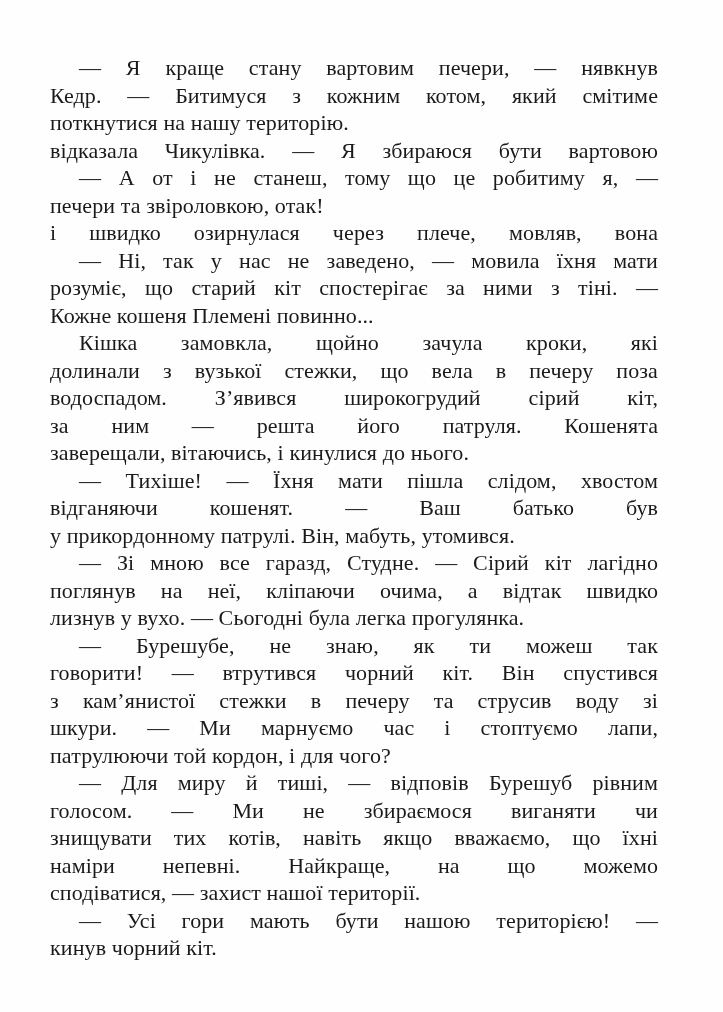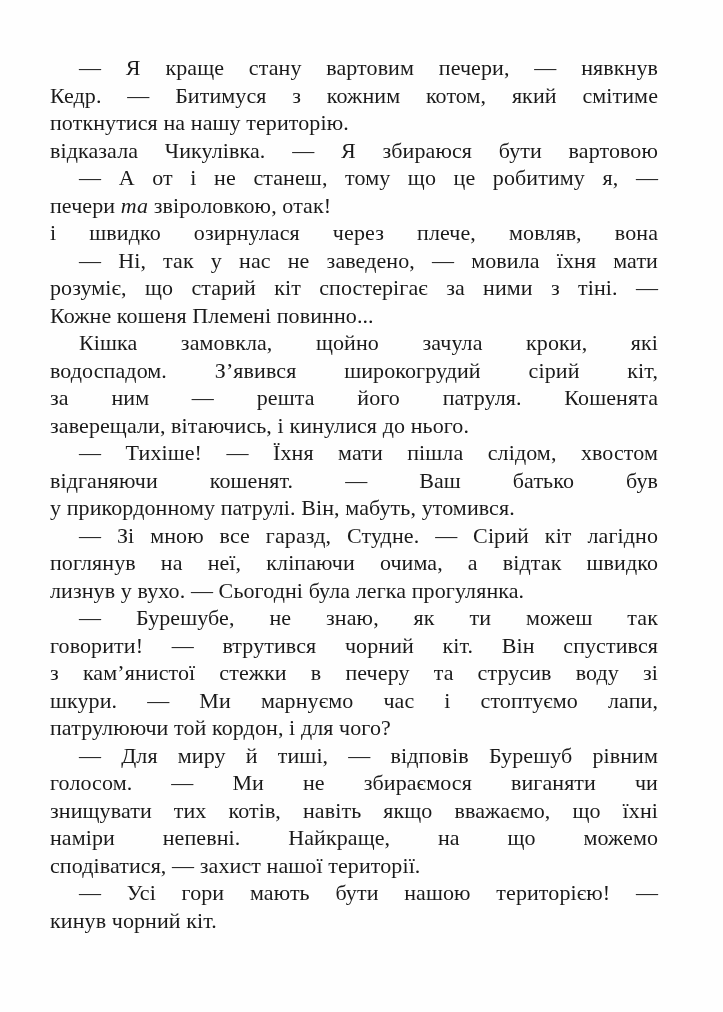--- a/index.html
+++ b/index.html
@@ -34,21 +34,20 @@
     height: 27.5px;
     white-space: normal;
   }
   .line.first {
     text-indent: 29px;
   }
   .line.last {
     text-align-last: left;
   }
   .italic {
-    font-style: italic;
   }
 </style>
 </head>
 <body>
 
 <div class="page" style="background: rgb(254, 254, 254);">
   <div class="text-column" id="text-column" style="color: rgb(26, 26, 26);">
       <div class="paragraph">
         <div class="line first"><span>— Я краще стану вартовим печери, — нявкнув</span></div>
         <div class="line"><span>Кедр. — Битимуся з кожним котом, який смітиме</span></div>
@@ -60,20 +59,21 @@
         <div class="line last"><span>печери </span><span class="italic">та</span><span> звіроловкою, отак!</span></div>
       </div>
       <div class="paragraph">
         <div class="line"><span>і швидко озирнулася через плече, мовляв, вона</span></div>
         <div class="line first"><span>— Ні, так у нас не заведено, — мовила їхня мати</span></div>
         <div class="line"><span>розуміє, що старий кіт спостерігає за ними з тіні. —</span></div>
         <div class="line last"><span>Кожне кошеня Племені повинно...</span></div>
       </div>
       <div class="paragraph">
         <div class="line first"><span>Кішка замовкла, щойно зачула кроки, які</span></div>
+        <div class="line"><span>долинали з вузької стежки, що вела в печеру поза</span></div>
         <div class="line"><span>водоспадом. З’явився широкогрудий сірий кіт,</span></div>
         <div class="line"><span>за ним — решта його патруля. Кошенята</span></div>
         <div class="line last"><span>заверещали, вітаючись, і кинулися до нього.</span></div>
       </div>
       <div class="paragraph">
         <div class="line first"><span>— Тихіше! — Їхня мати пішла слідом, хвостом</span></div>
         <div class="line"><span>відганяючи кошенят. — Ваш батько був</span></div>
         <div class="line last"><span>у прикордонному патрулі. Він, мабуть, утомився.</span></div>
       </div>
       <div class="paragraph">

